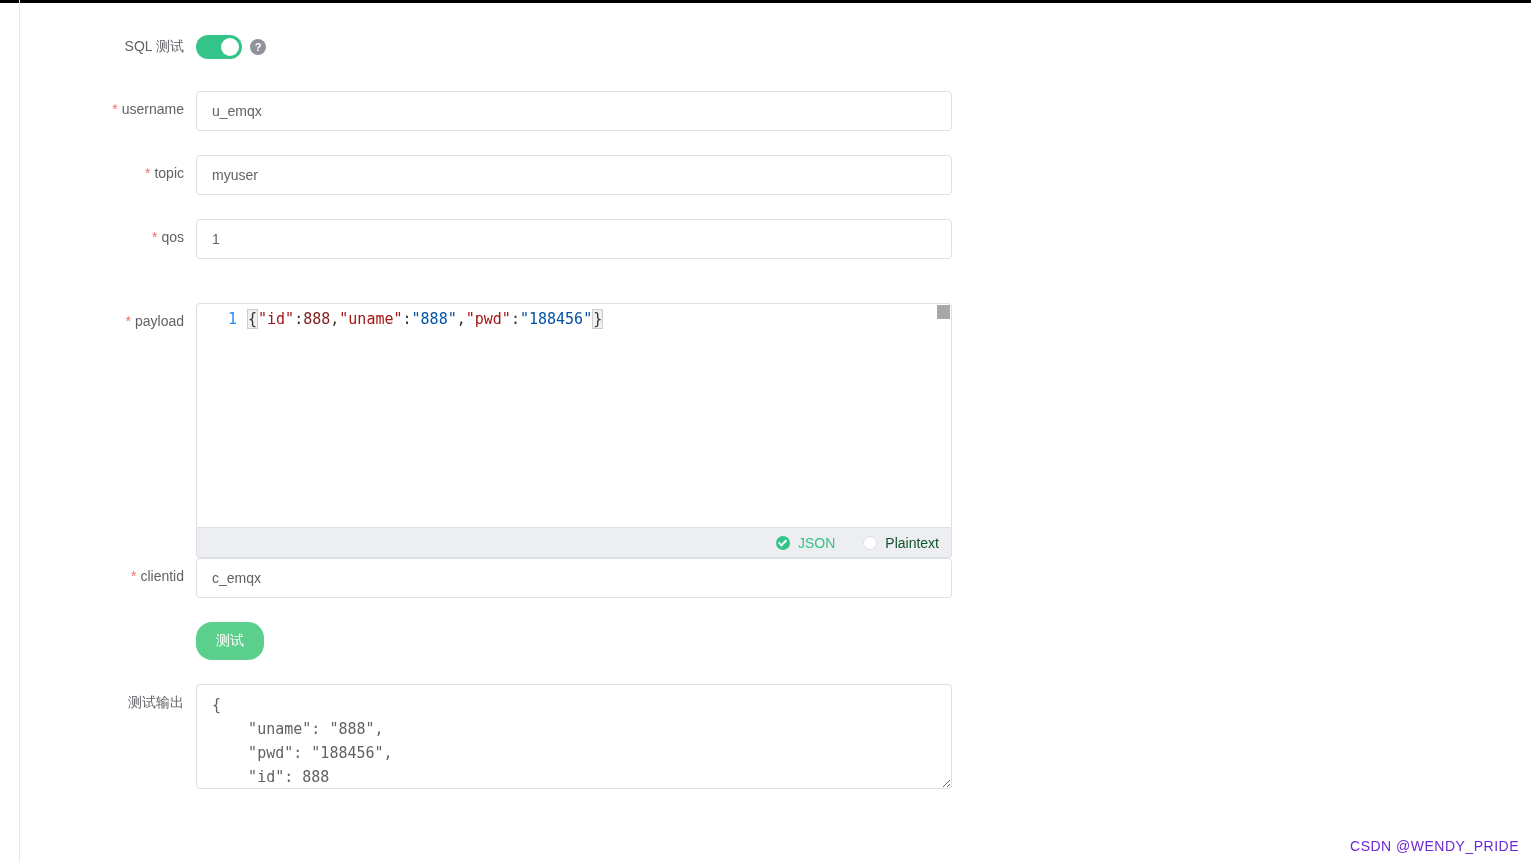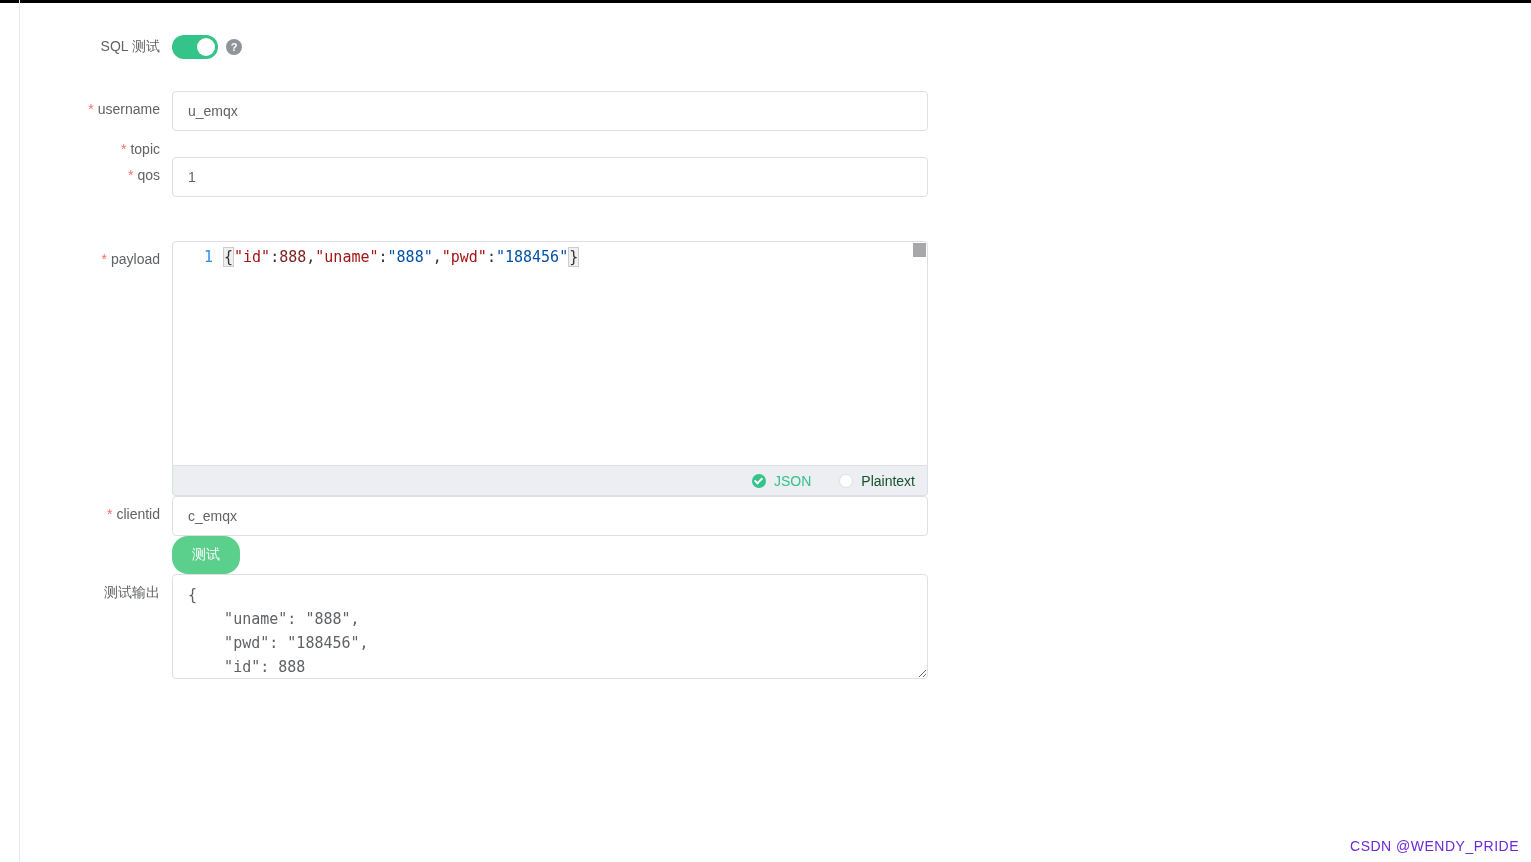--- a/index.html
+++ b/index.html
@@ -26,27 +26,28 @@
       width: 1px;
       background: #e4e7ed;
     }
     .container {
       padding: 30px 0 20px 0;
       max-width: 1000px;
     }
     .form-row {
       display: flex;
       align-items: flex-start;
+      margin-bottom: 24px;
     }
     .form-row.tight {
       margin-bottom: 0;
       margin-top: 44px;
     }
     .form-label {
-      width: 172px;
+      width: 196px;
       text-align: right;
       padding-right: 12px;
       padding-top: 10px;
       color: #606266;
       font-size: 14px;
     }
     .form-label .required {
       color: #f56c6c;
       margin-right: 4px;
     }
@@ -240,20 +241,23 @@
       <span class="required">*</span><span>username</span>
     </div>
     <div class="form-control">
       <input type="text" class="input-text" value="u_emqx" style="">
     </div>
   </div>
 
   <div class="form-row">
     <div class="form-label">
       <span class="required">*</span><span>topic</span>
+    </div>
+    <div class="form-control">
+      <input type="text" class="input-text" value="myuser" style="">
     </div>
   </div>
 
   <div class="form-row">
     <div class="form-label">
       <span class="required">*</span><span>qos</span>
     </div>
     <div class="form-control">
       <input type="text" class="input-text" value="1" style="">
     </div>

